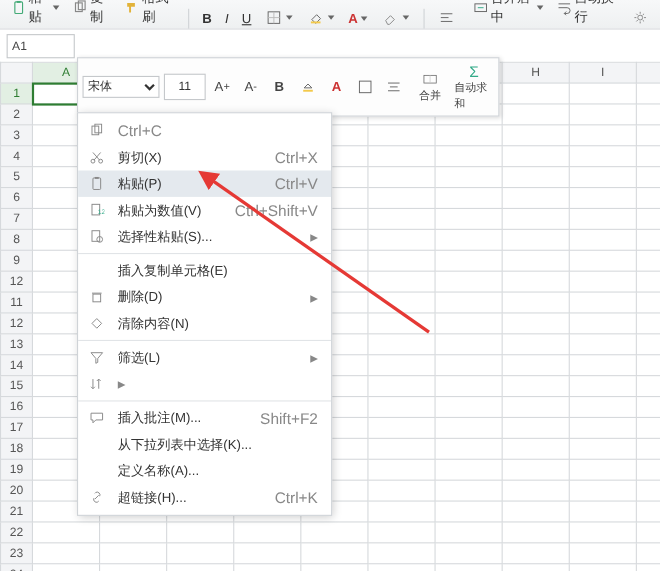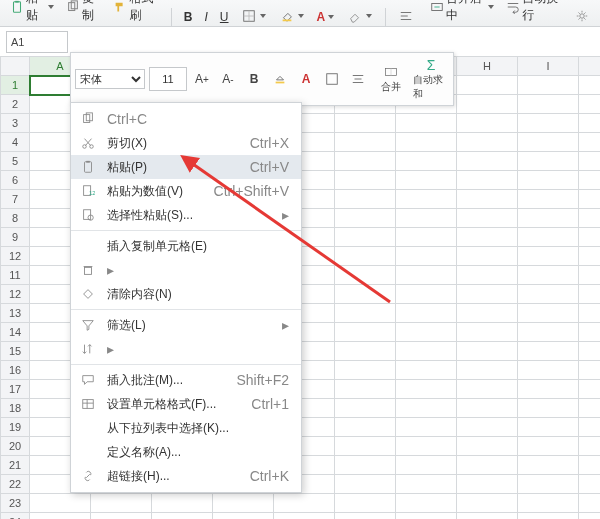--- a/index.html
+++ b/index.html
@@ -595,20 +595,21 @@
     <span class="icon"></span>
     <span class="lbl">插入复制单元格(E)</span>
   </div>
   <div class="ctx-item">
     <span class="icon">
         <svg viewBox="0 0 16 16">
           <rect x="4" y="5" width="8" height="8" fill="none" stroke="#888"></rect>
           <line x1="3" y1="4" x2="13" y2="4" stroke="#888"></line>
         </svg>
       </span>
+    <span class="lbl">删除(D)</span>
     <span class="sc">▸</span>
   </div>
   <div class="ctx-item">
     <span class="icon">
         <svg viewBox="0 0 16 16">
           <path d="M3 8l5-5 5 5-5 5z" fill="none" stroke="#888"></path>
         </svg>
       </span>
     <span class="lbl">清除内容(N)</span>
   </div>
@@ -632,31 +633,20 @@
   </div>
   <div class="ctx-sep"></div>
   <div class="ctx-item">
     <span class="icon">
         <svg viewBox="0 0 16 16">
           <path d="M2 3h12v7H7l-3 3V10H2z" fill="none" stroke="#888"></path>
         </svg>
       </span>
     <span class="lbl">插入批注(M)...</span>
     <span class="sc">Shift+F2</span>
-  </div>
-  <div class="ctx-item">
-    <span class="icon">
-        <svg viewBox="0 0 16 16">
-          <rect x="2" y="3" width="12" height="10" fill="none" stroke="#888"></rect>
-          <line x1="2" y1="7" x2="14" y2="7" stroke="#888"></line>
-          <line x1="7" y1="3" x2="7" y2="13" stroke="#888"></line>
-        </svg>
-      </span>
-    <span class="lbl">设置单元格格式(F)...</span>
-    <span class="sc">Ctrl+1</span>
   </div>
   <div class="ctx-item">
     <span class="icon"></span>
     <span class="lbl">从下拉列表中选择(K)...</span>
   </div>
   <div class="ctx-item">
     <span class="icon"></span>
     <span class="lbl">定义名称(A)...</span>
   </div>
   <div class="ctx-item">

